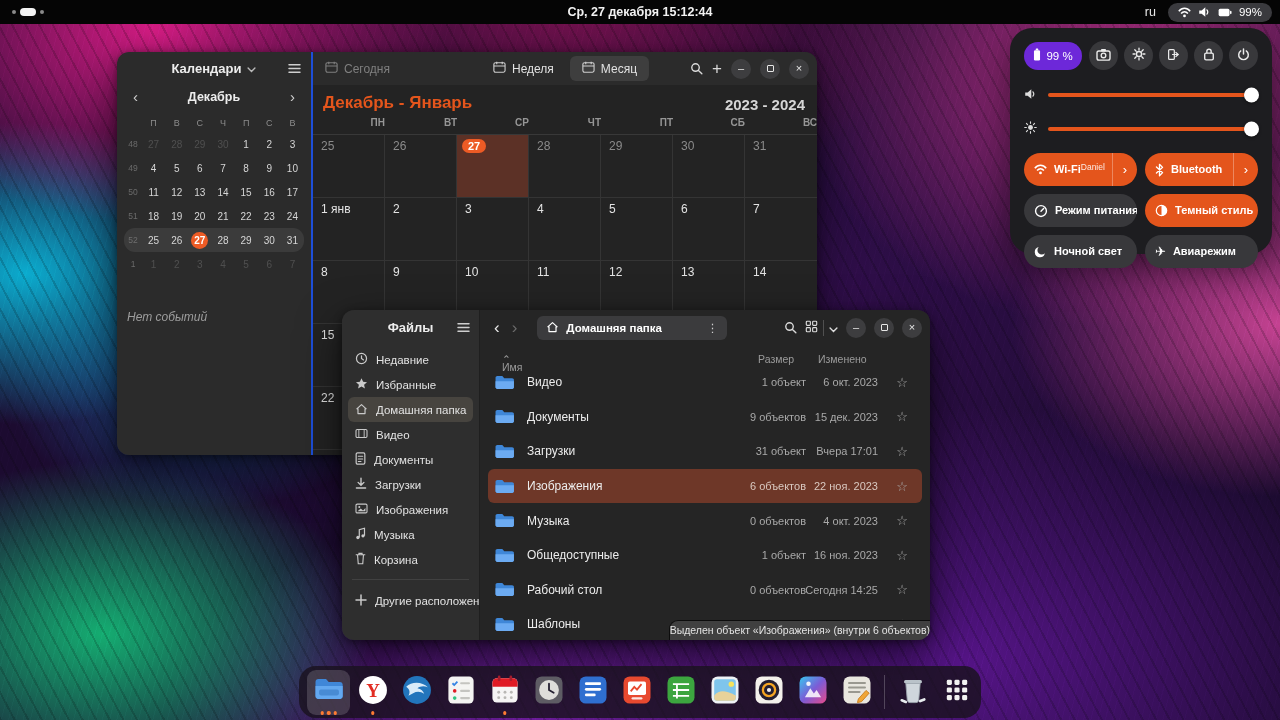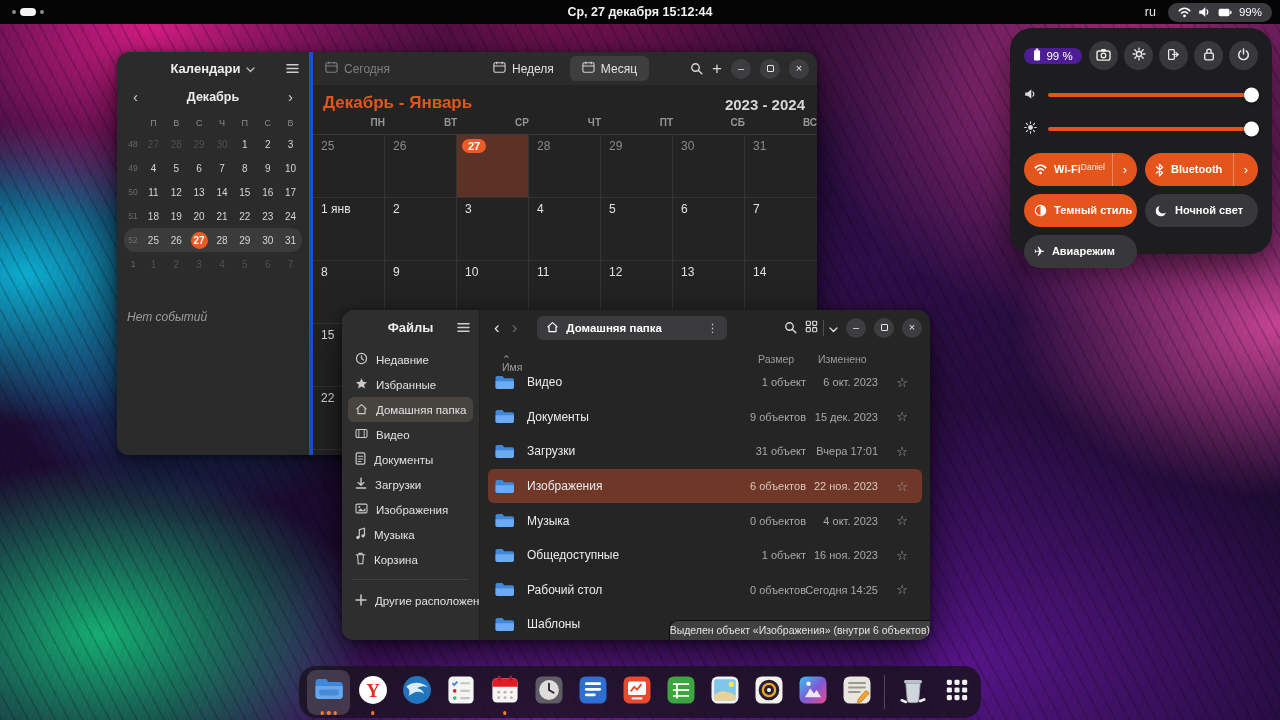--- a/index.html
+++ b/index.html
@@ -42,21 +42,21 @@
 
   
   .win { position:absolute; border-radius:12px; overflow:hidden;
     box-shadow:0 16px 44px rgba(0,0,0,.6), 0 2px 8px rgba(0,0,0,.45); display:flex; }
   .circ-btn { width:20px; height:20px; border-radius:50%; background:#3d3d3f; color:#e6e6e6;
     display:flex; align-items:center; justify-content:center; font-size:11px; line-height:1; }
   .circ-btn .sq { width:7px; height:7px; border:1.3px solid #e6e6e6; border-radius:1px; display:block; }
 
   
   .cal-win { left:117px; top:52px; width:700px; height:403px; z-index:5; }
-  .cal-side { width:196px; background:#2b2b2b; border-right:4px solid #1d4ed8; position:relative; }
+  .cal-side { width:196px; background:#2b2b2b; border-right:2px solid #1d4ed8; position:relative; }
   .cal-side-head { height:33px; display:flex; align-items:center; justify-content:center; position:relative; }
   .cal-side-title { font-size:13px; font-weight:700; color:#ededed; display:flex; gap:6px; align-items:center; }
   .cal-side-title svg { color:#b9b9b9; }
   .cal-menu { position:absolute; right:10px; top:8px; color:#cfcfcf; }
   .cal-nav { display:flex; align-items:center; justify-content:space-between; padding:4px 16px 0; }
   .cal-nav .arr { color:#cfcfcf; font-size:15px; line-height:1; }
   .cal-nav .mon { font-size:12.5px; font-weight:700; color:#ededed; }
   .mini { margin:10px 7px 0; }
   .mrow { display:grid; grid-template-columns:18px repeat(7,1fr); align-items:center; height:24px;
     text-align:center; font-size:10px; }
@@ -128,21 +128,21 @@
   .f-row.sel .fsize, .f-row.sel .fmod { color:#d9c8c0; }
   .f-row .fstar { position:absolute; right:14px; color:#a9a9a9; font-size:13px; }
   .f-status { position:absolute; right:0; bottom:0; background:#404040; border:1px solid #0c0c0c;
     border-right:none; border-bottom:none; border-top-left-radius:9px; padding:3px 0 4px;
     font-size:10.5px; color:#e3e3e3; z-index:3; }
 
   
   .qs { position:absolute; left:1010px; top:28px; width:262px; height:226px; background:#1d1d20;
     border-radius:22px; z-index:40; box-shadow:0 14px 36px rgba(0,0,0,.55); padding:13px 14px; }
   .qs-row1 { display:flex; align-items:center; }
-  .batt-pill { width:58px; height:16px; border-radius:15px; background:#4c1d95; display:flex;
+  .batt-pill { width:58px; height:28px; border-radius:15px; background:#6d28d9; display:flex;
     align-items:center; justify-content:center; gap:5px; font-size:11.5px; color:#fff; }
   .qs-btns { margin-left:auto; display:flex; gap:6px; }
   .rbtn { width:29px; height:29px; border-radius:50%; background:#38383b; display:flex;
     align-items:center; justify-content:center; color:#ececec; }
   .qs-slider { display:flex; align-items:center; gap:11px; margin-top:16px; color:#dcdcdc; }
   .track { flex:1; height:4px; background:var(--accent); border-radius:2px; position:relative; }
   .knob { position:absolute; right:-1px; top:50%; transform:translateY(-50%); width:15px; height:15px;
     background:#fff; border-radius:50%; box-shadow:0 1px 3px rgba(0,0,0,.5); }
   .qs-toggles { display:grid; grid-template-columns:1fr 1fr; gap:8px; margin-top:15px; }
   .toggle { height:33px; border-radius:17px; background:#38383b; display:flex; align-items:center;
@@ -718,20 +718,32 @@
         <span class="t-ic">
           <svg width="9" height="14" viewBox="0 0 10 16">
             <path d="M1.5 4.5 8.5 11 5 14.5V1.5L8.5 5 1.5 11.5" fill="none" stroke="currentColor" stroke-width="1.5" stroke-linejoin="round" stroke-linecap="round"></path>
           </svg>
         </span>
         <span class="t-text">
           <span class="t-label">Bluetooth</span>
         </span>
         <span class="t-arrow">›</span>
       </div>
+      <div class="toggle">
+        <span class="t-ic">
+          <svg width="14" height="14" viewBox="0 0 16 16">
+            <circle cx="8" cy="8" r="6.2" fill="none" stroke="currentColor" stroke-width="1.6"></circle>
+            <path d="M8 8.3 11 5.2" stroke="currentColor" stroke-width="1.6" stroke-linecap="round"></path>
+          </svg>
+        </span>
+        <span class="t-text">
+          <span class="t-label">Режим питания</span>
+          <span class="t-sub">Сбалансированный</span>
+        </span>
+      </div>
       <div class="toggle on">
         <span class="t-ic">
           <svg width="13" height="13" viewBox="0 0 16 16">
             <circle cx="8" cy="8" r="6.4" fill="none" stroke="currentColor" stroke-width="1.5"></circle>
             <path d="M8 1.6a6.4 6.4 0 0 1 0 12.8z" fill="currentColor"></path>
           </svg>
         </span>
         <span class="t-text">
           <span class="t-label">Темный стиль</span>
         </span>

